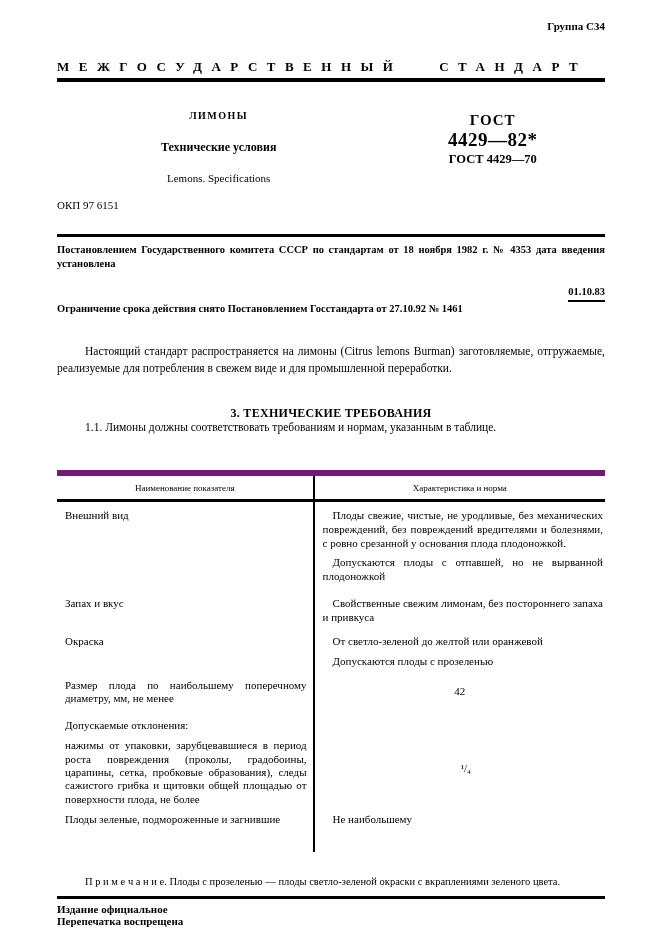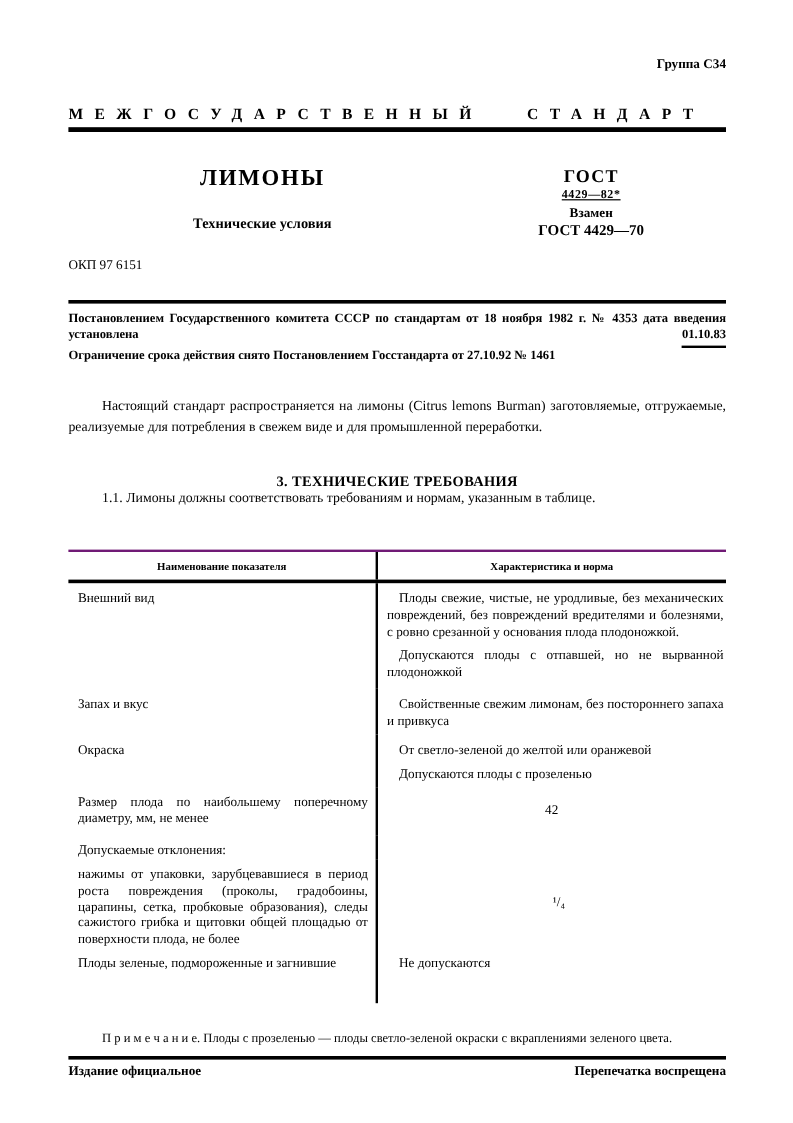--- a/index.html
+++ b/index.html
@@ -3,62 +3,62 @@
 <meta charset="utf-8">
 <style>
   * { margin: 0; padding: 0; box-sizing: border-box; }
   html, body { background: #e8e8e8; }
   body { font-family: "Liberation Serif", "DejaVu Serif", serif; color: #000; }
   .page {
     position: relative;
     width: 661px; height: 936px;
     margin: 0 auto;
     background: #ffffff;
-    padding: 48px 56px 0 57px;
+    padding: 20px 56px 0 57px;
     overflow: hidden;
   }
   .group-label { text-align: right; font-weight: bold; font-size: 11px; }
   .std-type {
     margin-top: 27px;
     font-weight: bold; font-size: 13px;
     letter-spacing: 9.5px; word-spacing: 24px;
     white-space: nowrap; overflow: hidden;
   }
   .rule { background: #000; }
   .rule-a { height: 4px; margin-top: 3px; }
   .rule-b { height: 3px; margin-top: 23px; }
   .rule-c { height: 3px; margin-top: 9px; }
 
   .title-area { display: flex; margin-top: 28px; }
   .title-left { width: 59%; text-align: center; }
-  .doc-title { font-weight: bold; font-size: 19px; letter-spacing: 1.5px; }
+  .doc-title { font-weight: bold; font-size: 10px; letter-spacing: 1.5px; }
   .doc-subtitle { font-weight: bold; font-size: 12px; margin-top: 19px; }
   .doc-subtitle-en { font-size: 11px; margin-top: 17px; }
   .title-right { width: 41%; text-align: center; padding-top: 2px; }
   .gost-word { font-weight: bold; font-size: 15px; letter-spacing: 1px; }
-  .gost-num { font-weight: bold; font-size: 10px; letter-spacing: 0.5px; text-decoration: underline; }
+  .gost-num { font-weight: bold; font-size: 19px; letter-spacing: 0.5px; }
   .replaces-label { font-weight: bold; font-size: 11px; margin-top: 4px; }
   .replaces-value { font-weight: bold; font-size: 12.5px; margin-top: 1px; }
 
   .okp { font-size: 11px; margin-top: 15px; }
 
   .decree { margin-top: 6px; font-weight: bold; font-size: 10.5px; line-height: 1.32; }
   .decree-line1 { text-align: justify; text-align-last: justify; }
   .decree-line2 { display: flex; justify-content: space-between; align-items: flex-start; }
-  .decree-date { border-bottom: 2px solid #000; padding-bottom: 1px; }
+  .decree-date { border-bottom: 2px solid #000; padding-bottom: 1px; margin-top: 28px; }
 
   .intro {
     margin-top: 27px; font-size: 11.5px; line-height: 1.5;
     text-align: justify; text-indent: 28px;
   }
   .section-heading { margin-top: 29px; text-align: center; font-weight: bold; font-size: 12px; letter-spacing: 0.3px; }
   .para-11 { font-size: 11.5px; text-indent: 28px; }
 
   .std-table { margin-top: 37px; font-size: 11px; }
-  .t-header { display: flex; border-top: 2px solid #701a75; border-bottom: 3px solid #000; font-weight: bold; }
+  .t-header { display: flex; border-top: 6px solid #701a75; border-bottom: 3px solid #000; }
   .t-header .hc { font-size: 9px; text-align: center; padding: 7px 4px 6px 4px; }
   .t-header .hc-left { width: 47%; border-right: 2px solid #000; }
   .t-header .hc-right { flex: 1; }
 
   .t-row { display: flex; }
   .t-row .lc {
     width: 47%; border-right: 2px solid #000;
     padding: 7px 6px 0 8px; text-align: justify; line-height: 1.22;
   }
   .t-row .rc { flex: 1; padding: 7px 2px 0 8px; line-height: 1.25; }
@@ -69,41 +69,41 @@
   .row-zapakh { min-height: 38px; }
   .row-okraska { min-height: 44px; }
   .row-razmer { min-height: 40px; }
   .row-otkl { min-height: 16px; }
   .row-nazhimy { min-height: 66px; gap: 12px; }
   .row-zelenye { min-height: 46px; }
   .frac { font-size: 11px; }
 
   .note { margin-top: 24px; font-size: 10.5px; text-indent: 28px; text-align: justify; }
 
-  .footer-row { display: flex; justify-content: space-between; margin-top: 4px; font-weight: bold; font-size: 11px; }
+  .footer-row { display: flex; justify-content: space-between; margin-top: 4px; font-weight: bold; font-size: 11px; flex-direction: column; }
 </style>
 </head>
 <body>
 
 <div class="page">
 
   <div class="group-label">Группа С34</div>
 
   <div class="std-type">МЕЖГОСУДАРСТВЕННЫЙ СТАНДАРТ</div>
   <div class="rule rule-a"></div>
 
   <div class="title-area">
     <div class="title-left">
       <div class="doc-title">ЛИМОНЫ</div>
       <div class="doc-subtitle">Технические условия</div>
+      <div class="doc-subtitle-en">Lemons. Specifications</div>
     </div>
     <div class="title-right">
       <div class="gost-word">ГОСТ</div>
       <div class="gost-num">4429—82*</div>
-      <div class="replaces-label">Взамен</div>
       <div class="replaces-value">ГОСТ 4429—70</div>
     </div>
   </div>
 
   <div class="okp">ОКП 97 6151</div>
 
   <div class="rule rule-b"></div>
 
   <div class="decree">
     <div class="decree-line1">Постановлением Государственного комитета СССР по стандартам от 18 ноября 1982 г. № 4353 дата введения</div>
@@ -160,21 +160,21 @@
     </div>
 
     <div class="t-row row-nazhimy">
       <div class="lc sub">нажимы от упаковки, зарубцевавшиеся в период роста повреждения (проколы, градобоины, царапины, сетка, пробковые образования), следы сажистого грибка и щитовки общей площадью от поверхности плода, не более</div>
       <div class="rc center frac">¹/₄</div>
     </div>
 
     <div class="t-row row-zelenye">
       <div class="lc sub">Плоды зеленые, подмороженные и загнившие</div>
       <div class="rc">
-        <p>Не допускаются</p>
+        <p>Не наибольшему</p>
       </div>
     </div>
   </div>
 
   <p class="note">П р и м е ч а н и е. Плоды с прозеленью — плоды светло-зеленой окраски с вкраплениями зеленого цвета.</p>
 
   <div class="rule rule-c"></div>
 
   <div class="footer-row">
     <span>Издание официальное</span>

